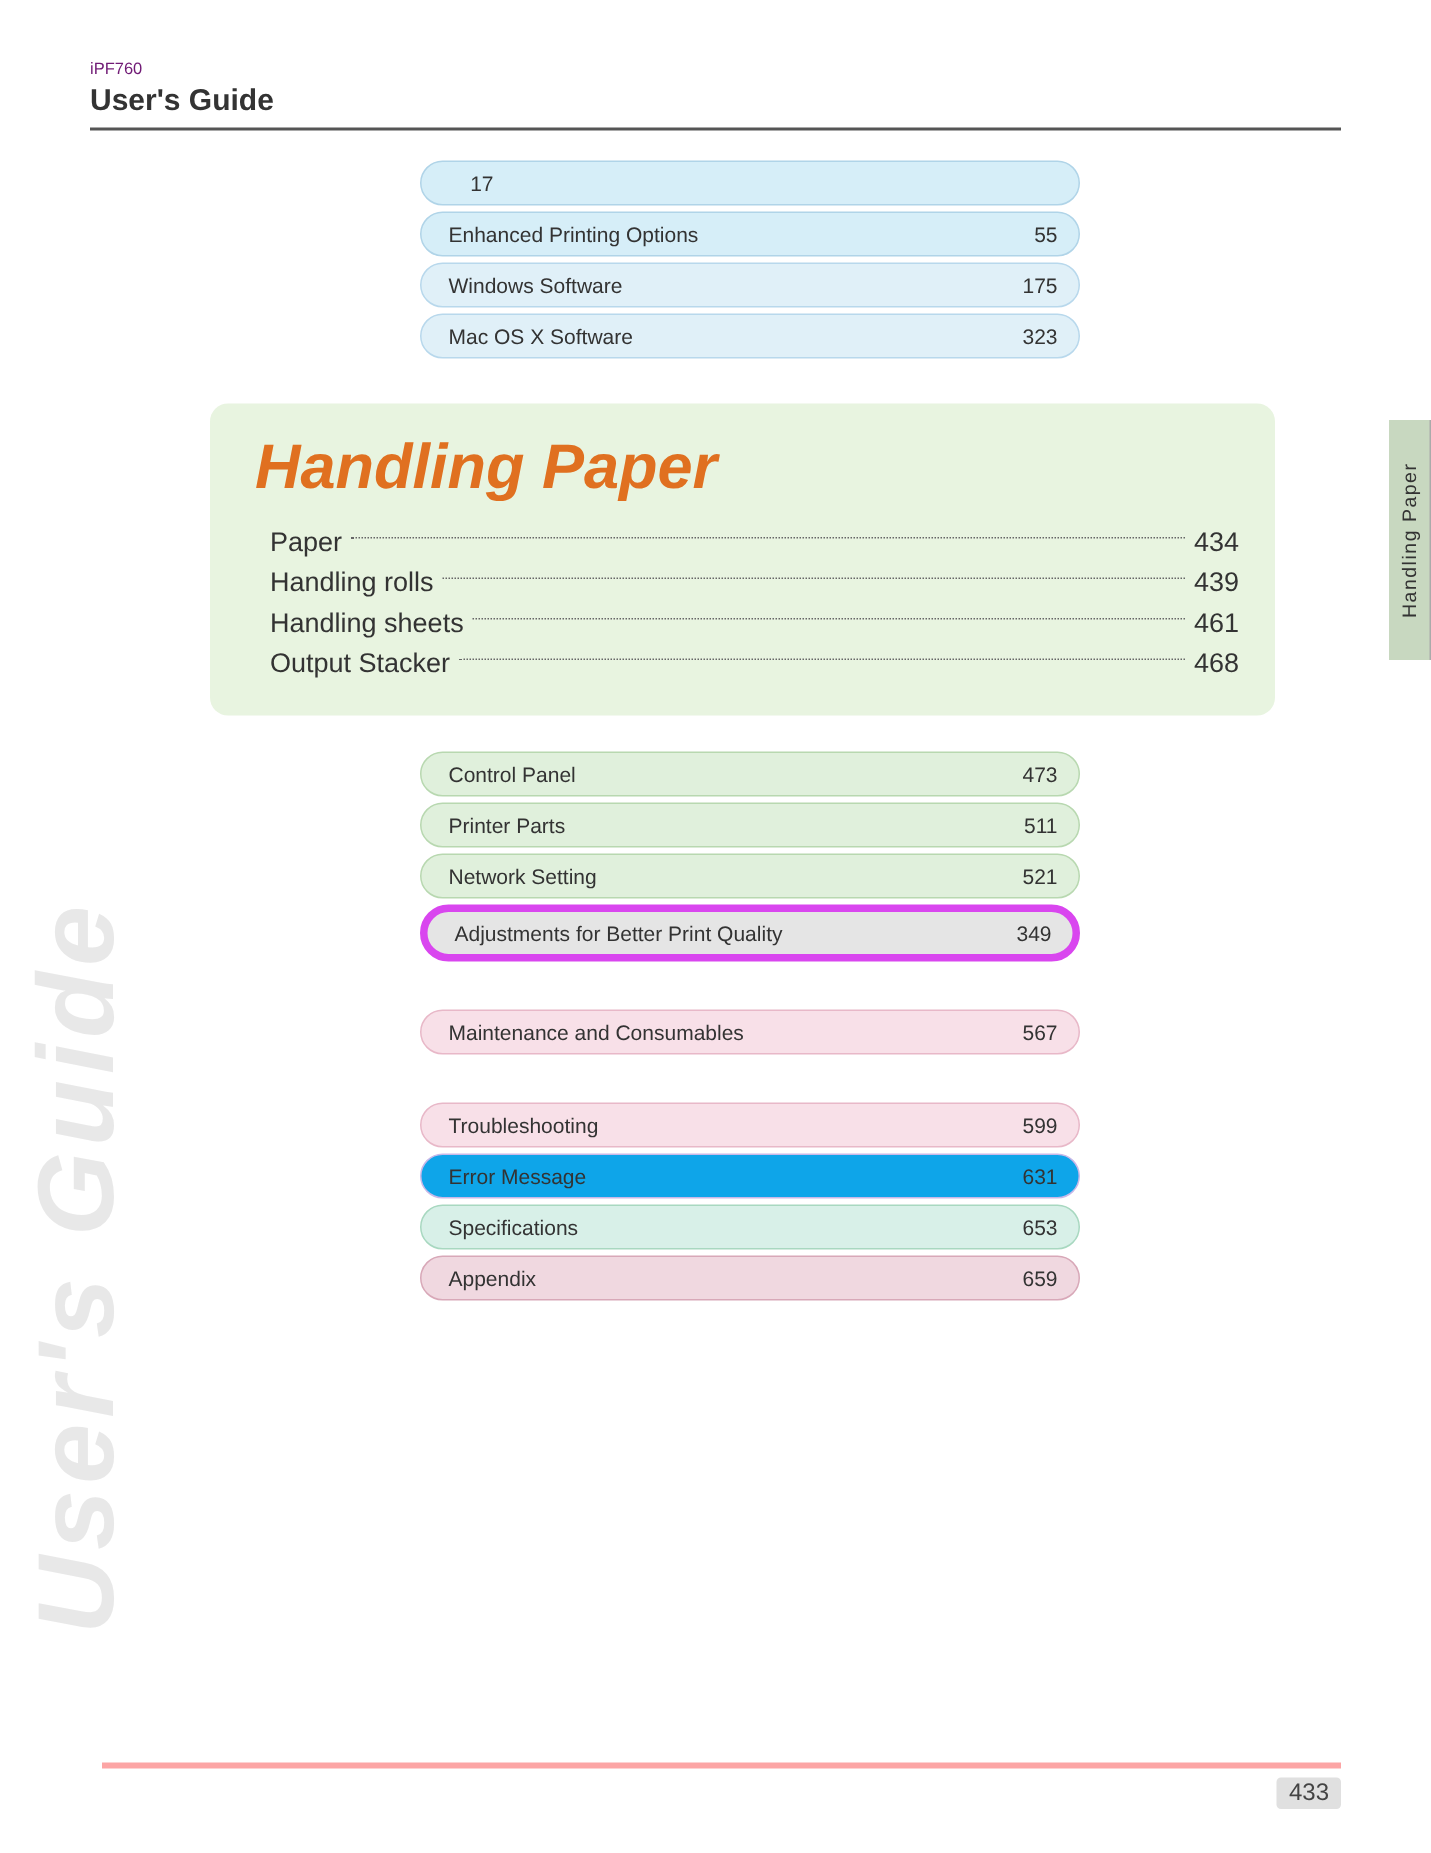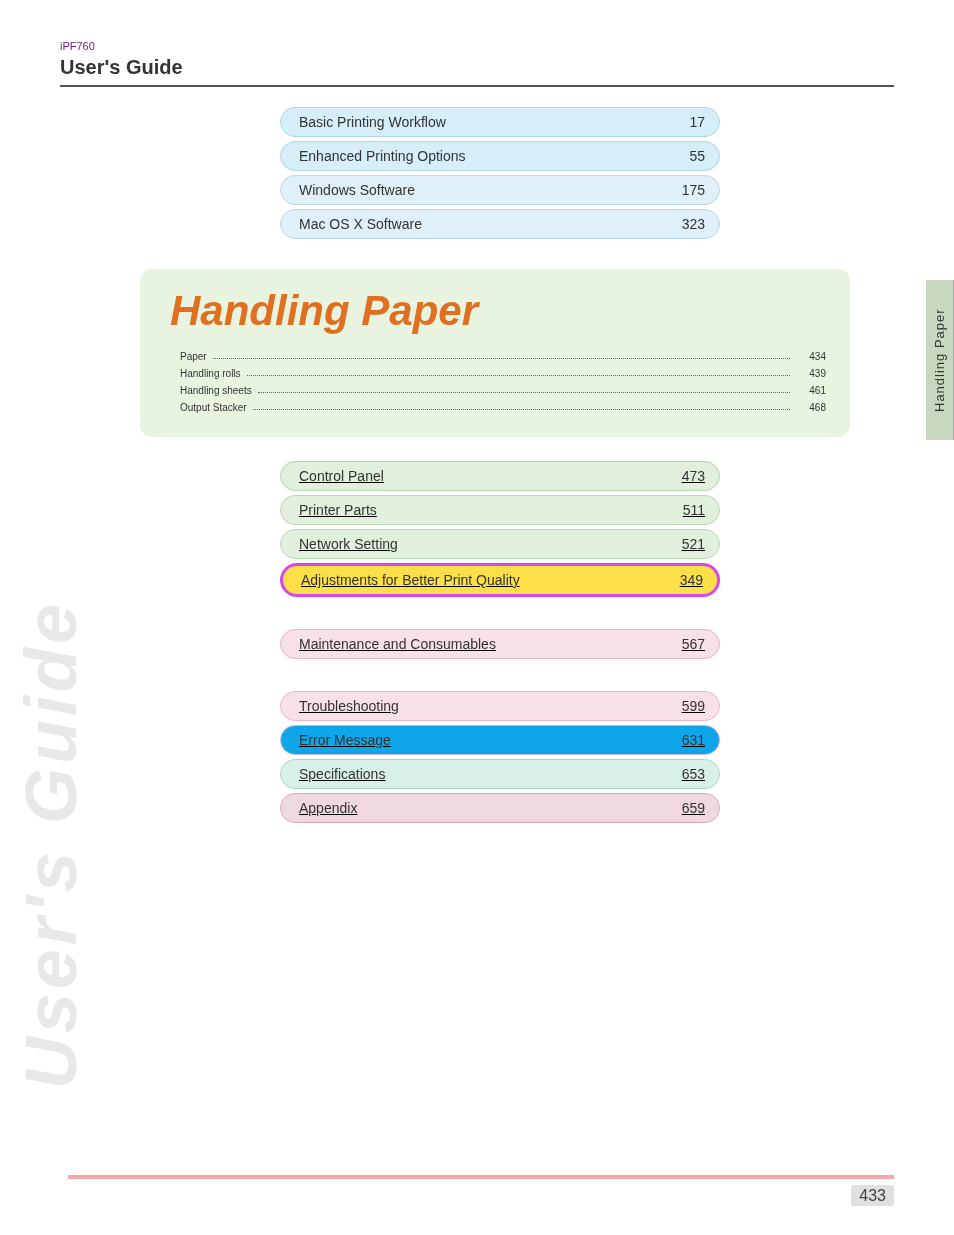--- a/index.html
+++ b/index.html
@@ -126,22 +126,22 @@
     .handling-paper-title {
       font-size: 42px;
       color: #e07020;
       font-style: italic;
       font-weight: bold;
       margin-bottom: 16px;
     }
 
     .toc-dotted-item {
       display: flex;
-      align-items: flex-end;
-      font-size: 10px;
+      align-items: center;
+      font-size: 18px;
       color: #333;
       margin-bottom: 6px;
       padding-left: 10px;
     }
 
     .toc-dotted-item .item-label {
       flex-shrink: 0;
       white-space: nowrap;
     }
 
@@ -160,31 +160,30 @@
       color: #333;
     }
 
     
     .toc-section-bottom {
       display: flex;
       flex-direction: column;
       gap: 4px;
       margin-left: 220px;
       width: 440px;
-      text-decoration: underline;
     }
 
     .toc-card-green {
       background: #e0f0dc;
       border: 1px solid #b8d8b0;
     }
 
     .toc-card-yellow {
-      background: #fde047;
-      border: 3px solid #d946ef;
+      background: #e5e5e5;
+      border: 5px solid #d946ef;
     }
 
     .toc-card-pink {
       background: #f8e0e8;
       border: 1px solid #e8b8c8;
       margin-top: 28px;
     }
 
     .toc-card-lavender {
       background: #0ea5e9;
@@ -256,21 +255,20 @@
 
     <div class="doc-header">
       <div class="doc-model">iPF760</div>
       <div class="doc-title-line">
         <span class="doc-title">User's Guide</span>
       </div>
     </div>
 
     <div class="toc-section-top" id="toc-top">
         <div class="toc-card toc-card-blue">
-          <span class="card-label">Basic Printing Workflow</span>
           <span class="card-num">17</span>
         </div>
         <div class="toc-card toc-card-blue">
           <span class="card-label">Enhanced Printing Options</span>
           <span class="card-num">55</span>
         </div>
         <div class="toc-card toc-card-light-blue">
           <span class="card-label">Windows Software</span>
           <span class="card-num">175</span>
         </div>

